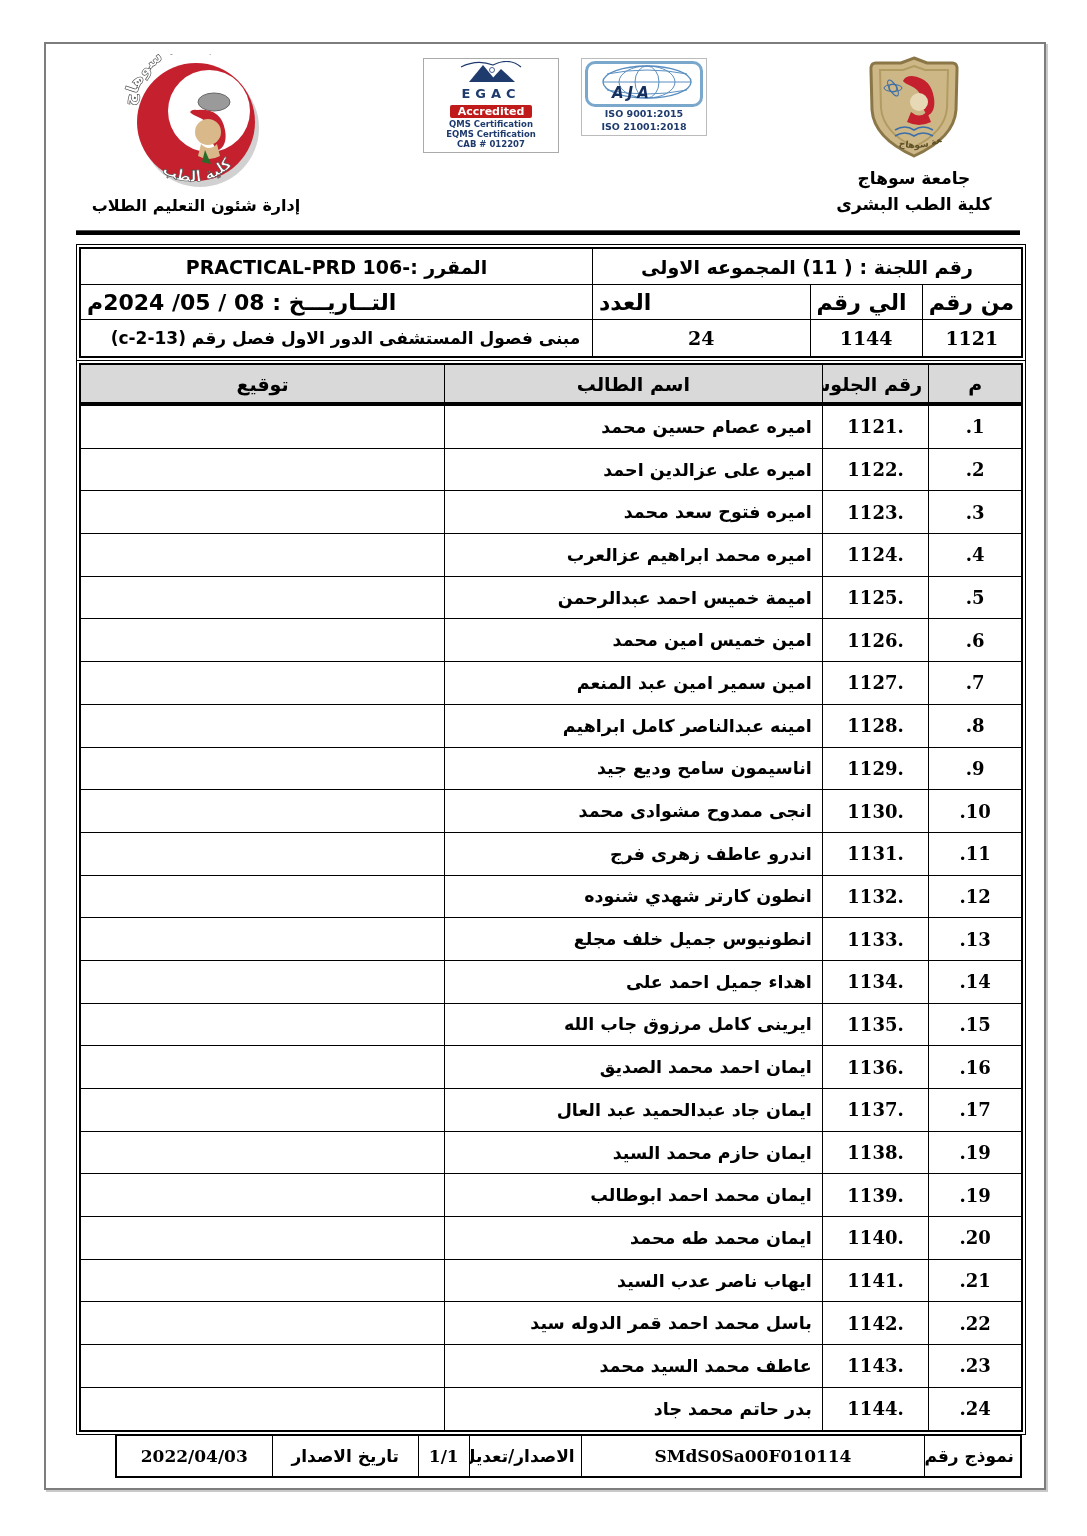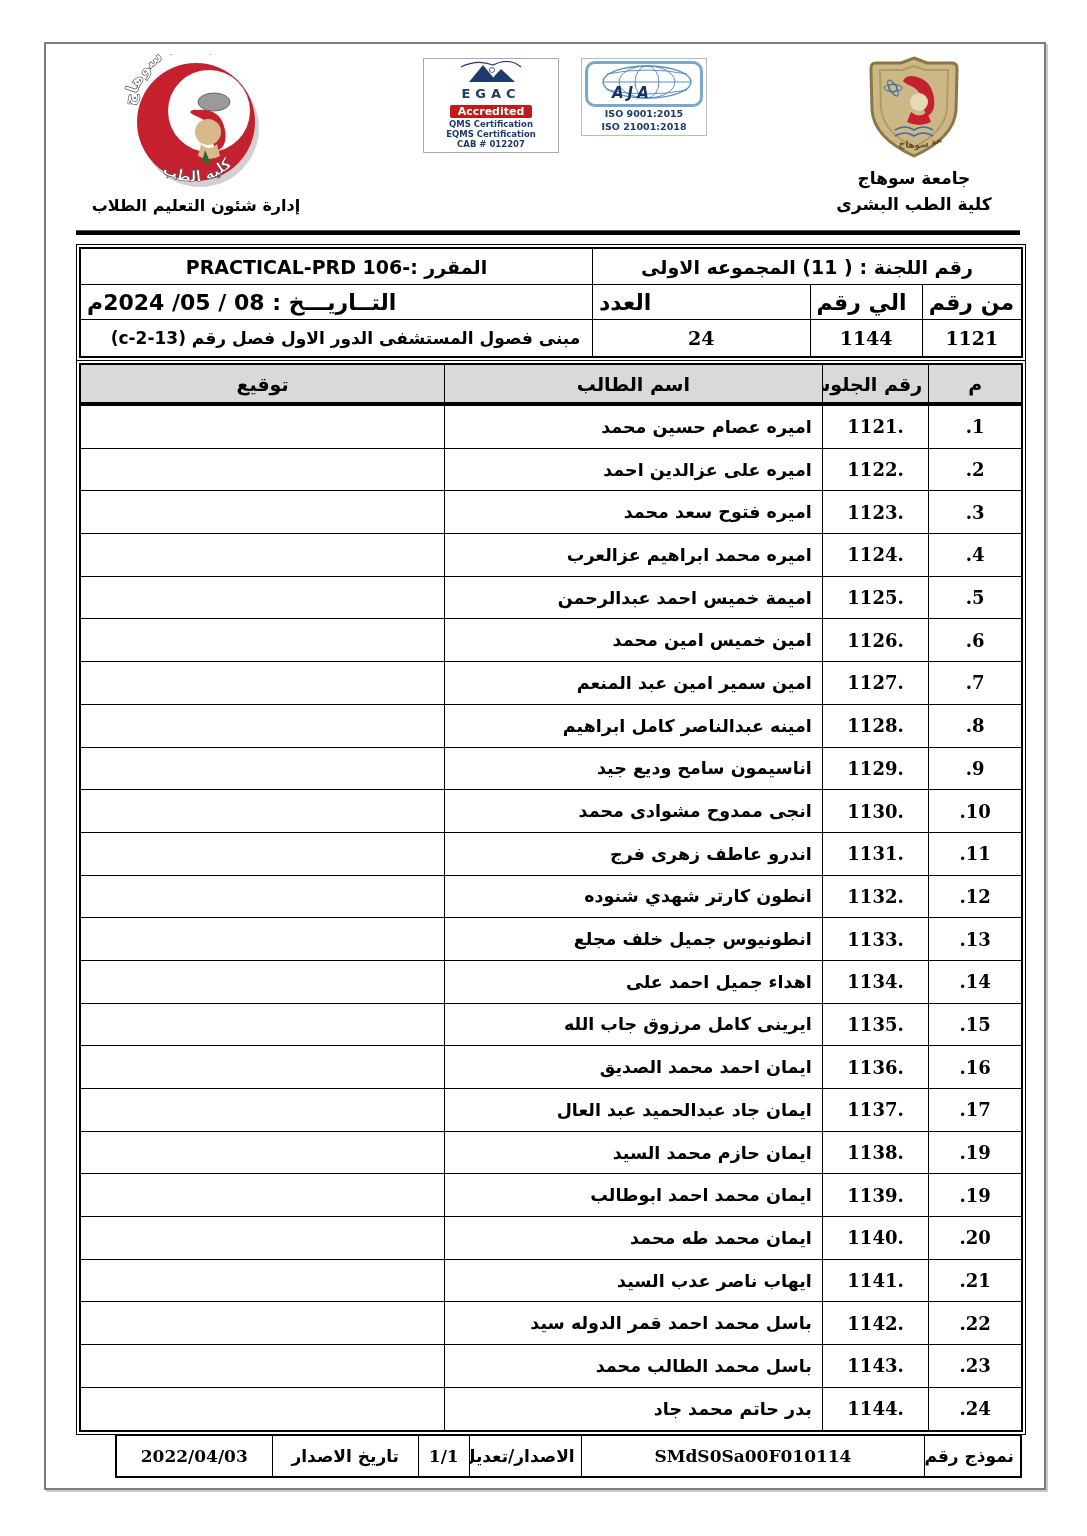--- a/index.html
+++ b/index.html
@@ -333,21 +333,21 @@
           </tr>
           <tr>
             <td class="c-m num" dir="rtl">22.</td>
             <td class="c-seat num" dir="ltr">1142.</td>
             <td class="c-name" dir="rtl">باسل محمد احمد قمر الدوله سيد</td>
             <td class="c-sign"></td>
           </tr>
           <tr>
             <td class="c-m num" dir="rtl">23.</td>
             <td class="c-seat num" dir="ltr">1143.</td>
-            <td class="c-name" dir="rtl">باسل محمد الطالب محمد</td>
+            <td class="c-name" dir="rtl">عاطف محمد السيد محمد</td>
             <td class="c-sign"></td>
           </tr>
           <tr>
             <td class="c-m num" dir="rtl">24.</td>
             <td class="c-seat num" dir="ltr">1144.</td>
             <td class="c-name" dir="rtl">بدر حاتم محمد جاد</td>
             <td class="c-sign"></td>
           </tr>
         </tbody>
     </table>

